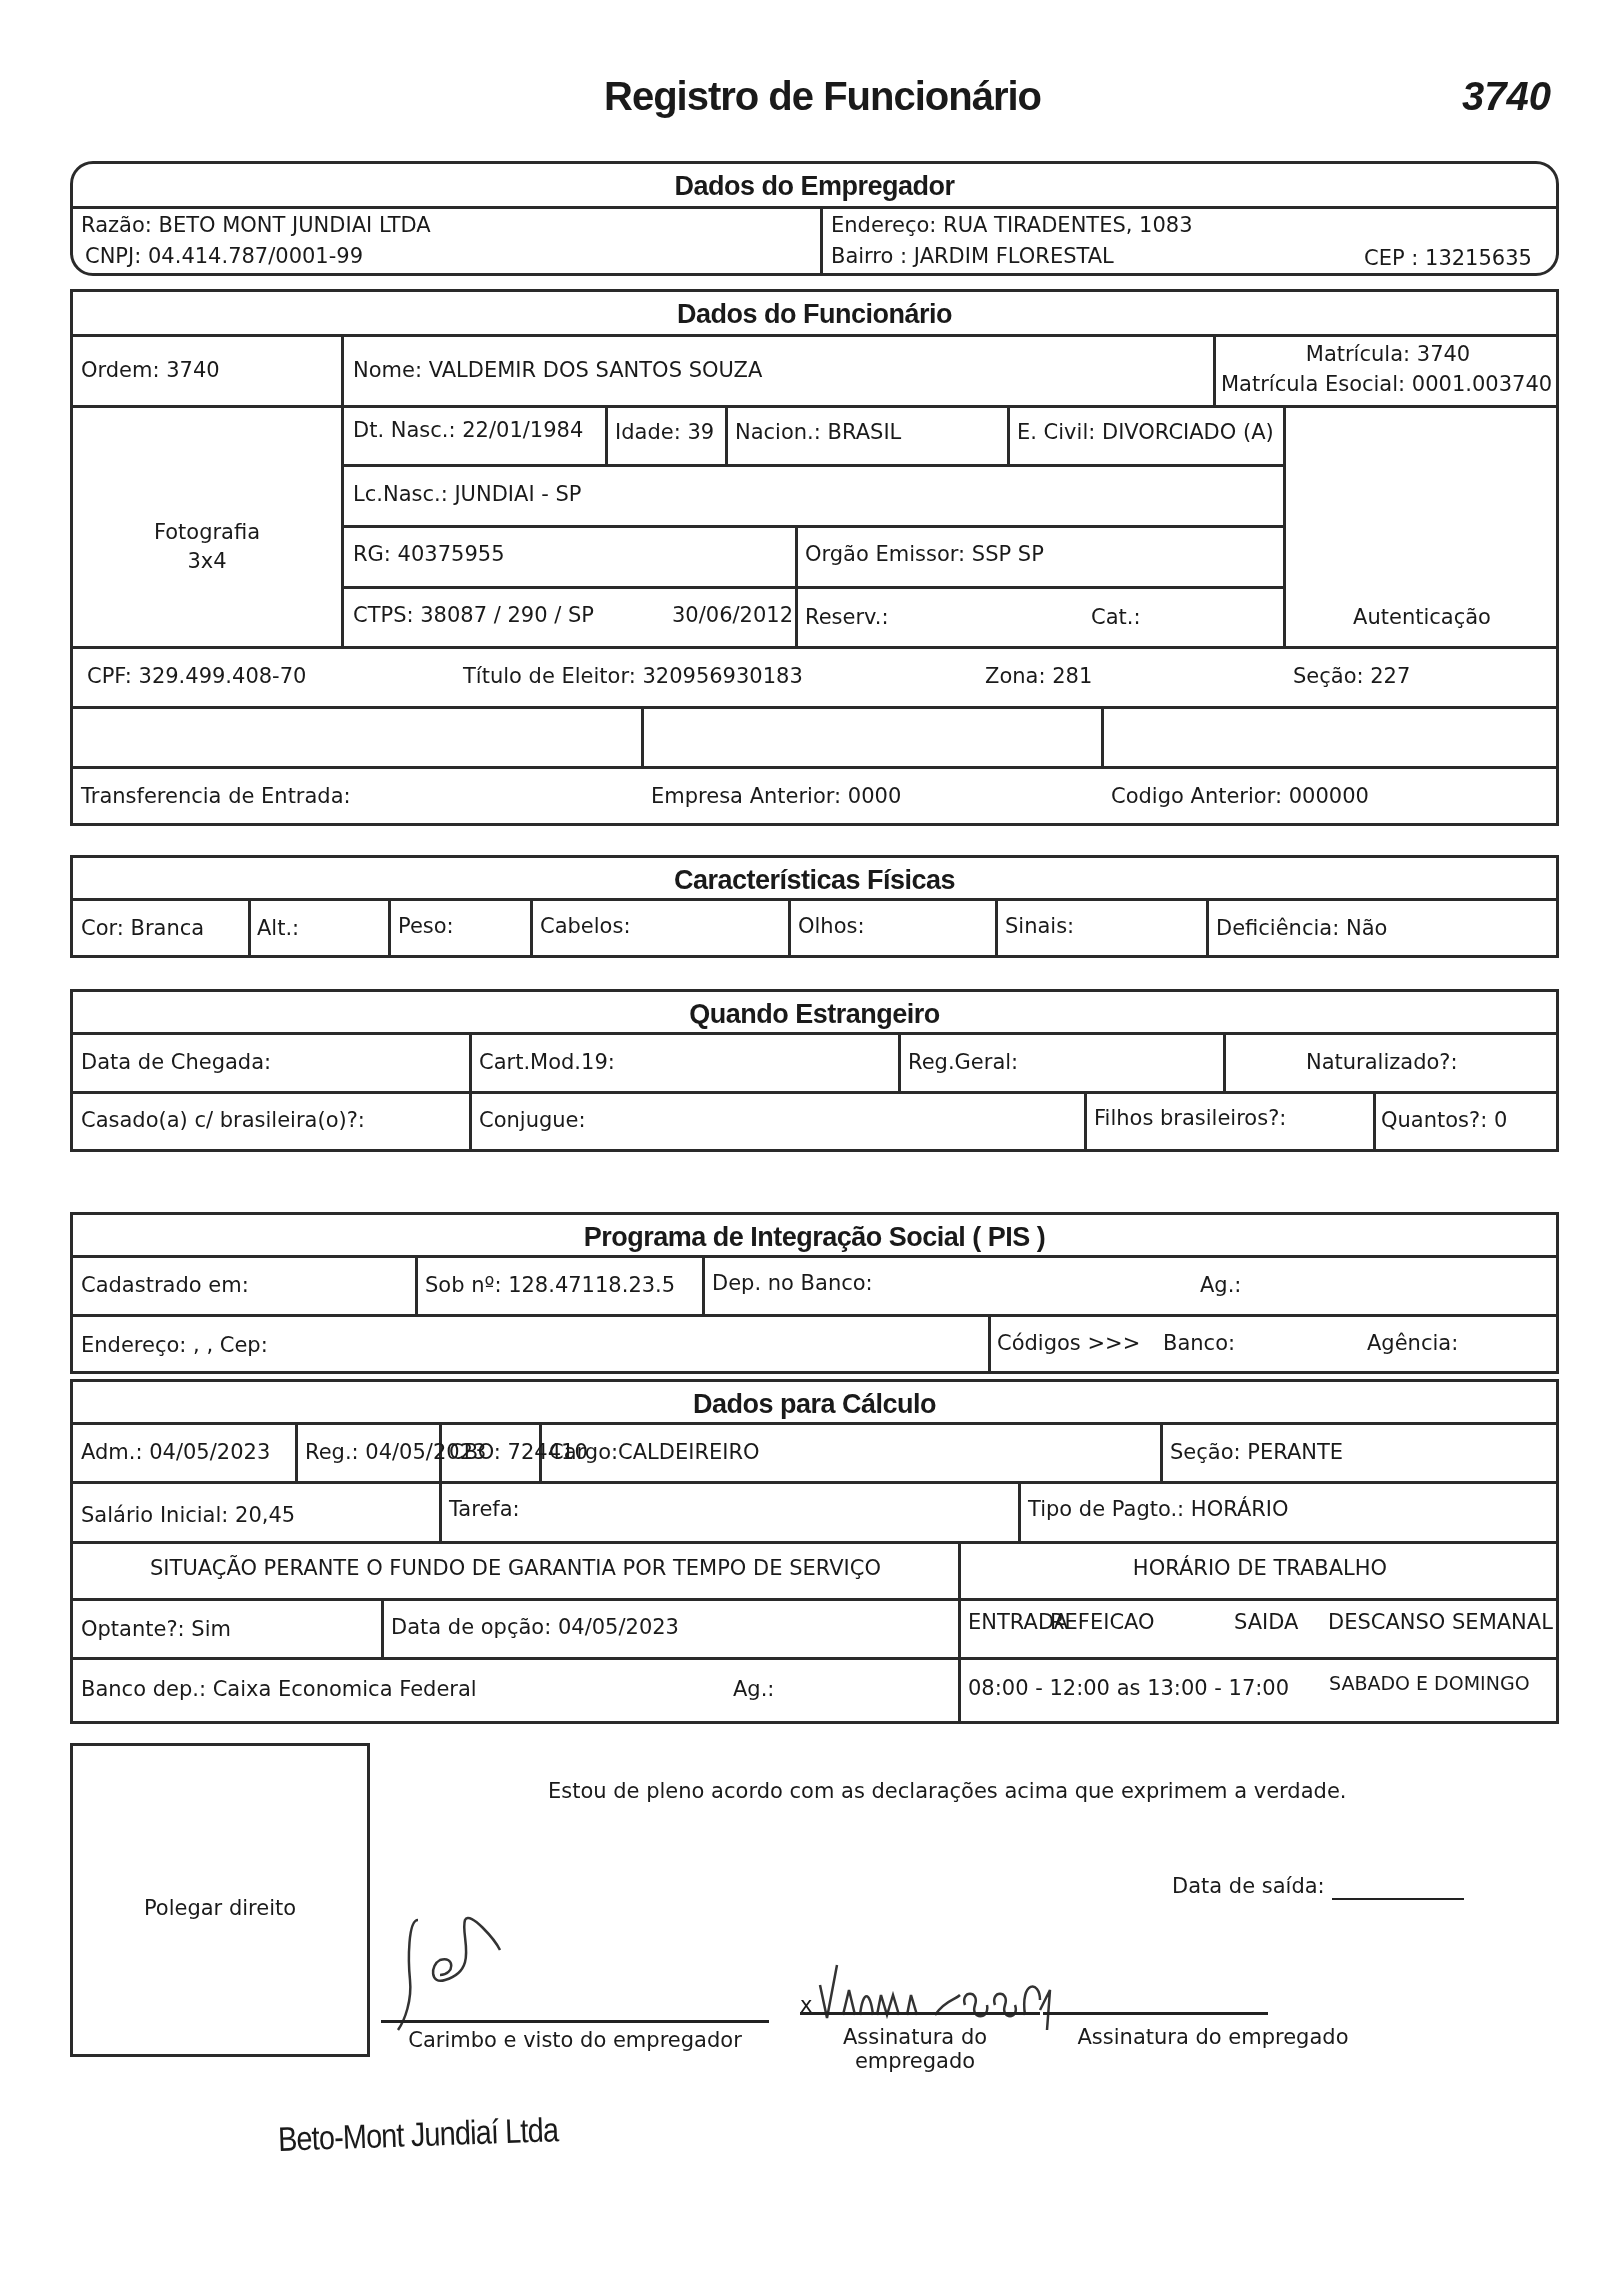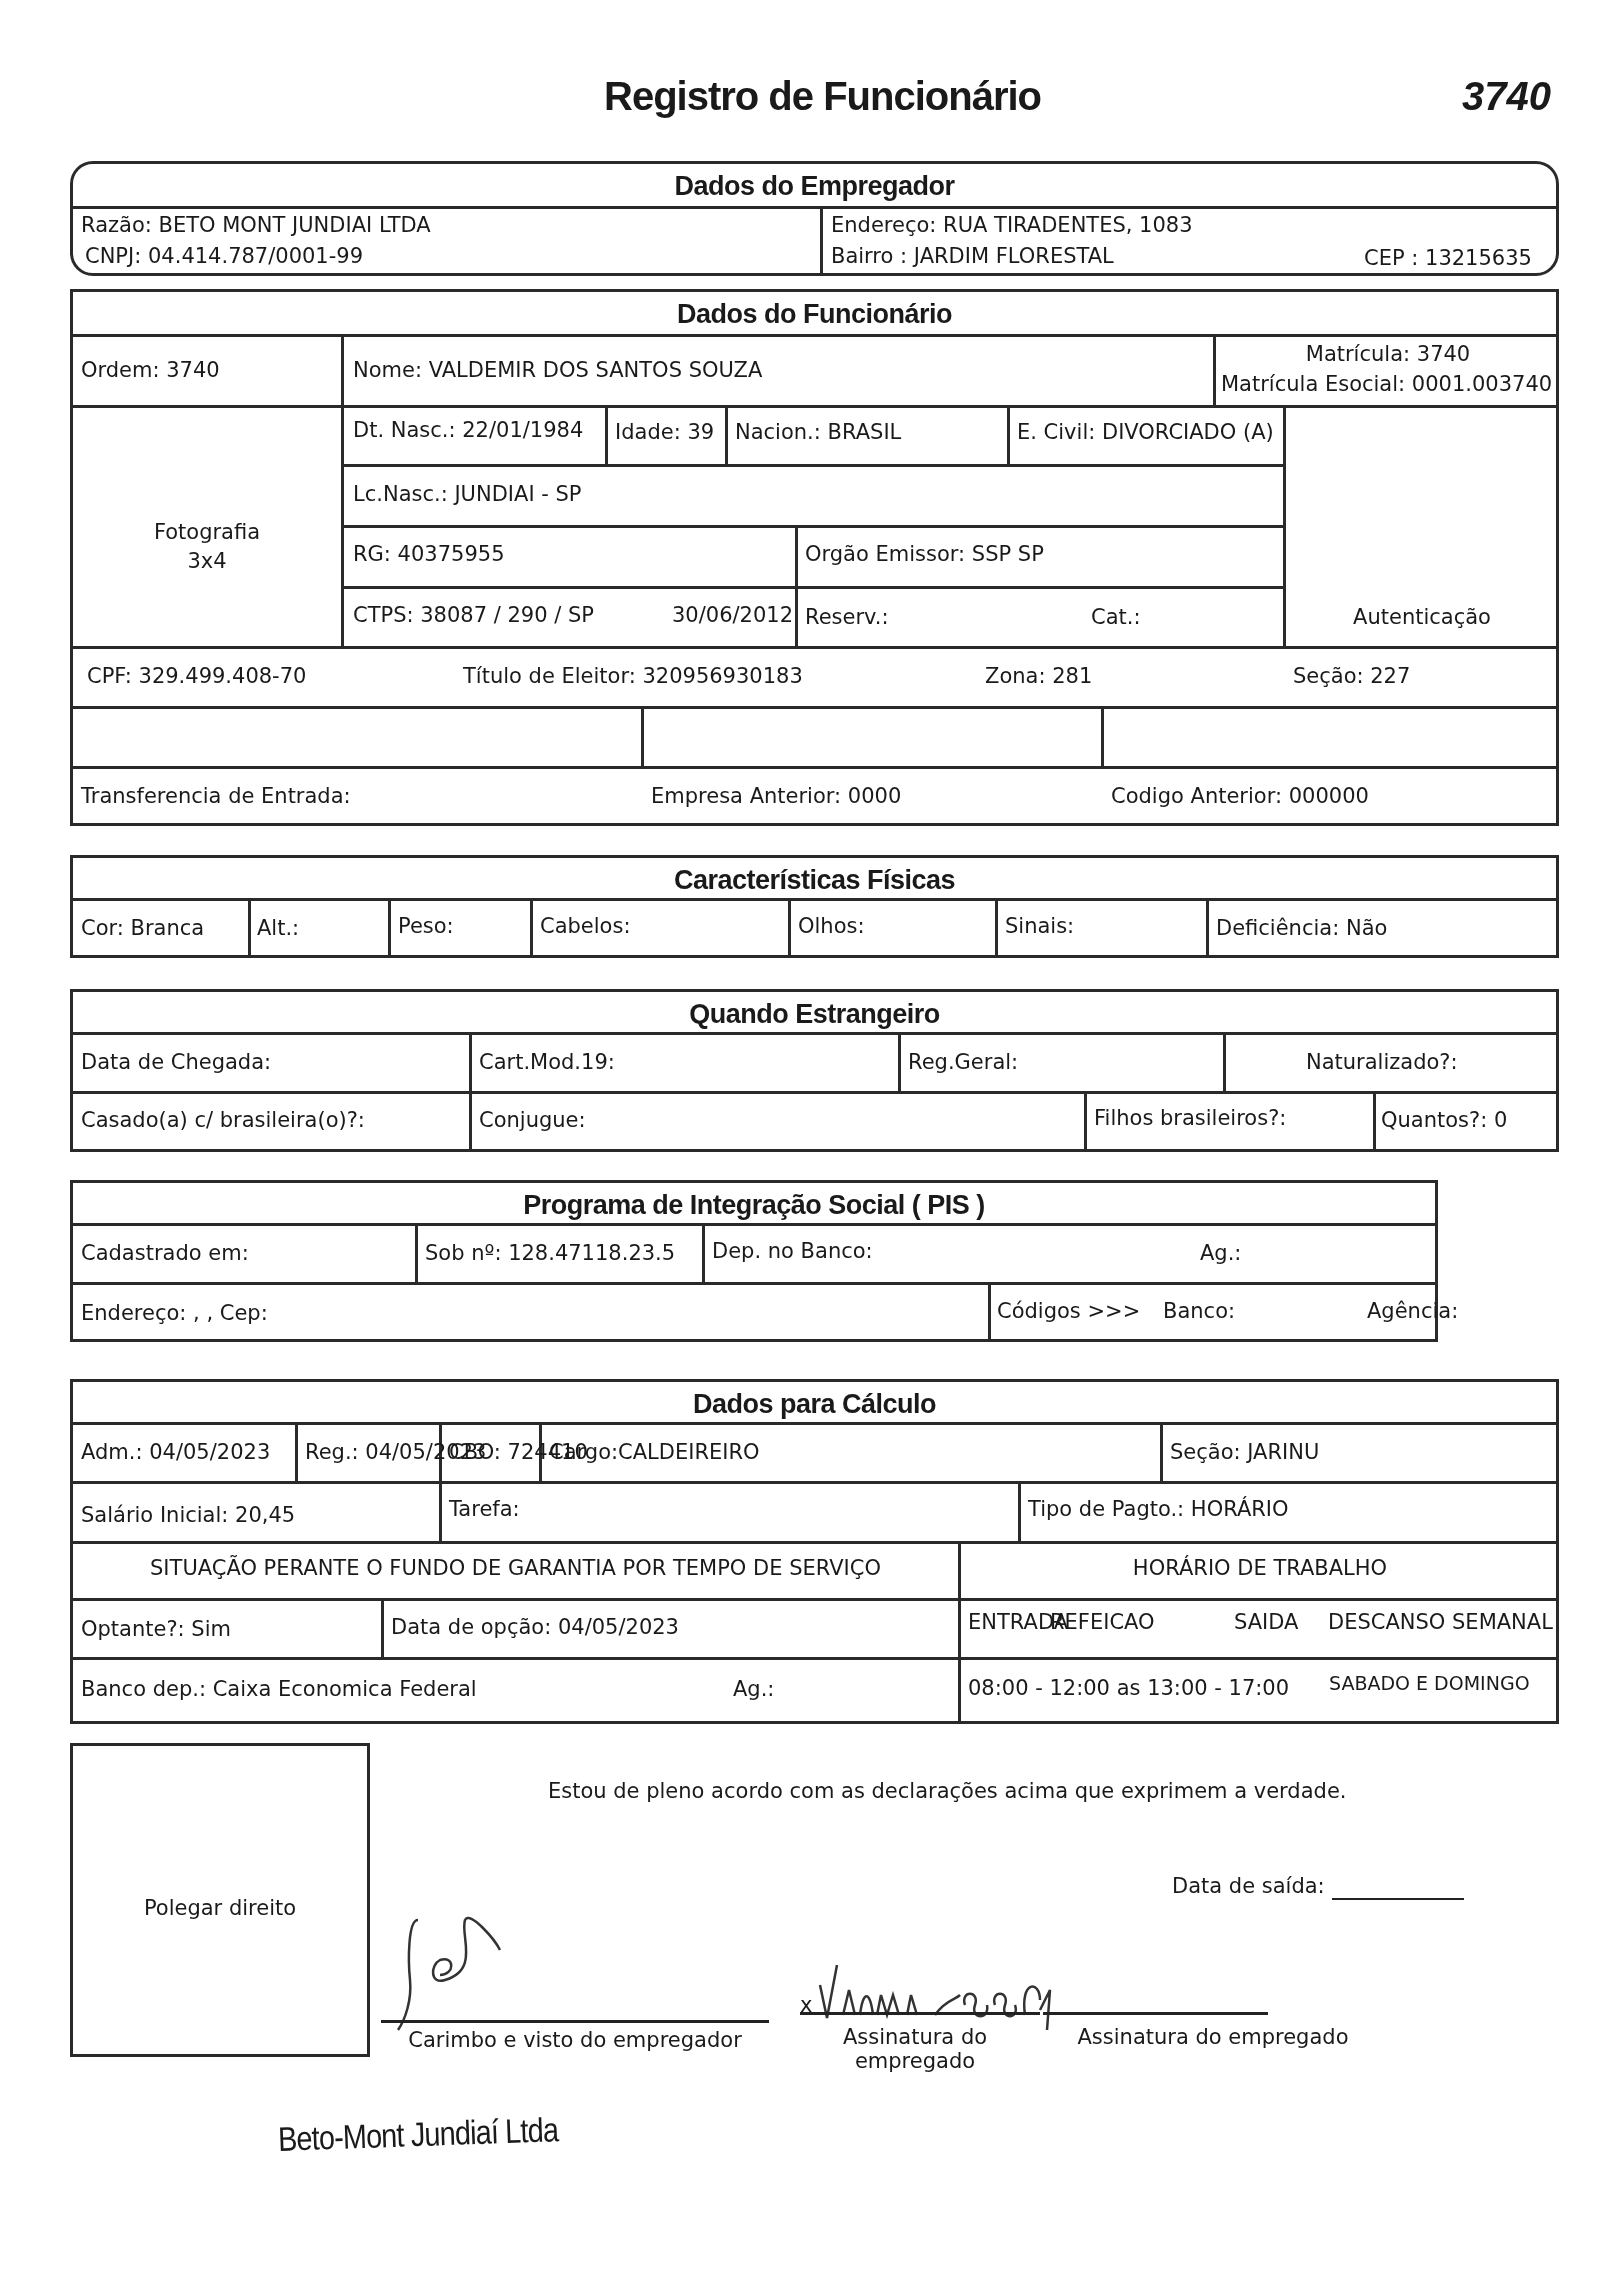--- a/index.html
+++ b/index.html
@@ -127,21 +127,21 @@
   <div class="cell" style="left:8px; top:60px;">Data de Chegada:</div>
   <div class="cell" style="left:406px; top:60px;">Cart.Mod.19:</div>
   <div class="cell" style="left:835px; top:60px;">Reg.Geral:</div>
   <div class="cell" style="left:1233px; top:60px;">Naturalizado?:</div>
   <div class="cell" style="left:8px; top:118px;">Casado(a) c/ brasileira(o)?:</div>
   <div class="cell" style="left:406px; top:118px;">Conjugue:</div>
   <div class="cell" style="left:1021px; top:116px;">Filhos brasileiros?:</div>
   <div class="cell" style="left:1308px; top:118px;">Quantos?: 0</div>
 </div>
 
-<div class="box" style="left:70px; top:1180px; width:1368px; height:162px;padding-left:28px;">
+<div class="box" style="left:70px; top:1212px; width:1489px; height:162px;padding-left:28px;">
   <div class="sec-title" style="top:7px;">Programa de Integração Social ( PIS )</div>
   <div class="hl" style="left:0; right:0; top:40px;"></div>
   <div class="hl" style="left:0; right:0; top:99px;"></div>
   <div class="vl" style="left:342px; top:40px; height:59px;"></div>
   <div class="vl" style="left:629px; top:40px; height:59px;"></div>
   <div class="vl" style="left:915px; top:99px; height:60px;"></div>
   <div class="cell" style="left:8px; top:60px;">Cadastrado em:</div>
   <div class="cell" style="left:352px; top:60px;">Sob nº: 128.47118.23.5</div>
   <div class="cell" style="left:639px; top:58px;">Dep. no Banco:</div>
   <div class="cell" style="left:1127px; top:60px;">Ag.:</div>
@@ -163,21 +163,21 @@
   <div class="vl" style="left:466px; top:40px; height:59px;"></div>
   <div class="vl" style="left:1087px; top:40px; height:59px;"></div>
   <div class="vl" style="left:945px; top:99px; height:60px;"></div>
   <div class="vl" style="left:885px; top:159px; bottom:0;"></div>
   <div class="vl" style="left:308px; top:216px; height:59px;"></div>
 
   <div class="cell" style="left:8px; top:60px;">Adm.: 04/05/2023</div>
   <div class="cell" style="left:232px; top:60px;">Reg.: 04/05/2023</div>
   <div class="cell" style="left:376px; top:60px;">CBO: 724410</div>
   <div class="cell" style="left:476px; top:60px;">Cargo:CALDEIREIRO</div>
-  <div class="cell" style="left:1097px; top:60px;">Seção: JARINU</div>
+  <div class="cell" style="left:1097px; top:60px;">Seção: PERANTE</div>
   <div class="cell" style="left:8px; top:123px;">Salário Inicial: 20,45</div>
   <div class="cell" style="left:376px; top:117px;">Tarefa:</div>
   <div class="cell" style="left:955px; top:117px;">Tipo de Pagto.: HORÁRIO</div>
   <div class="cell center" style="left:0; width:885px; top:176px;">SITUAÇÃO PERANTE O FUNDO DE GARANTIA POR TEMPO DE SERVIÇO</div>
   <div class="cell center" style="left:888px; width:598px; top:176px;">HORÁRIO DE TRABALHO</div>
   <div class="cell" style="left:8px; top:237px;">Optante?:  Sim</div>
   <div class="cell" style="left:318px; top:235px;">Data de opção: 04/05/2023</div>
   <div class="cell" style="left:895px; top:230px;">ENTRADA</div>
   <div class="cell" style="left:977px; top:230px;">REFEICAO</div>
   <div class="cell" style="left:1161px; top:230px;">SAIDA</div>

